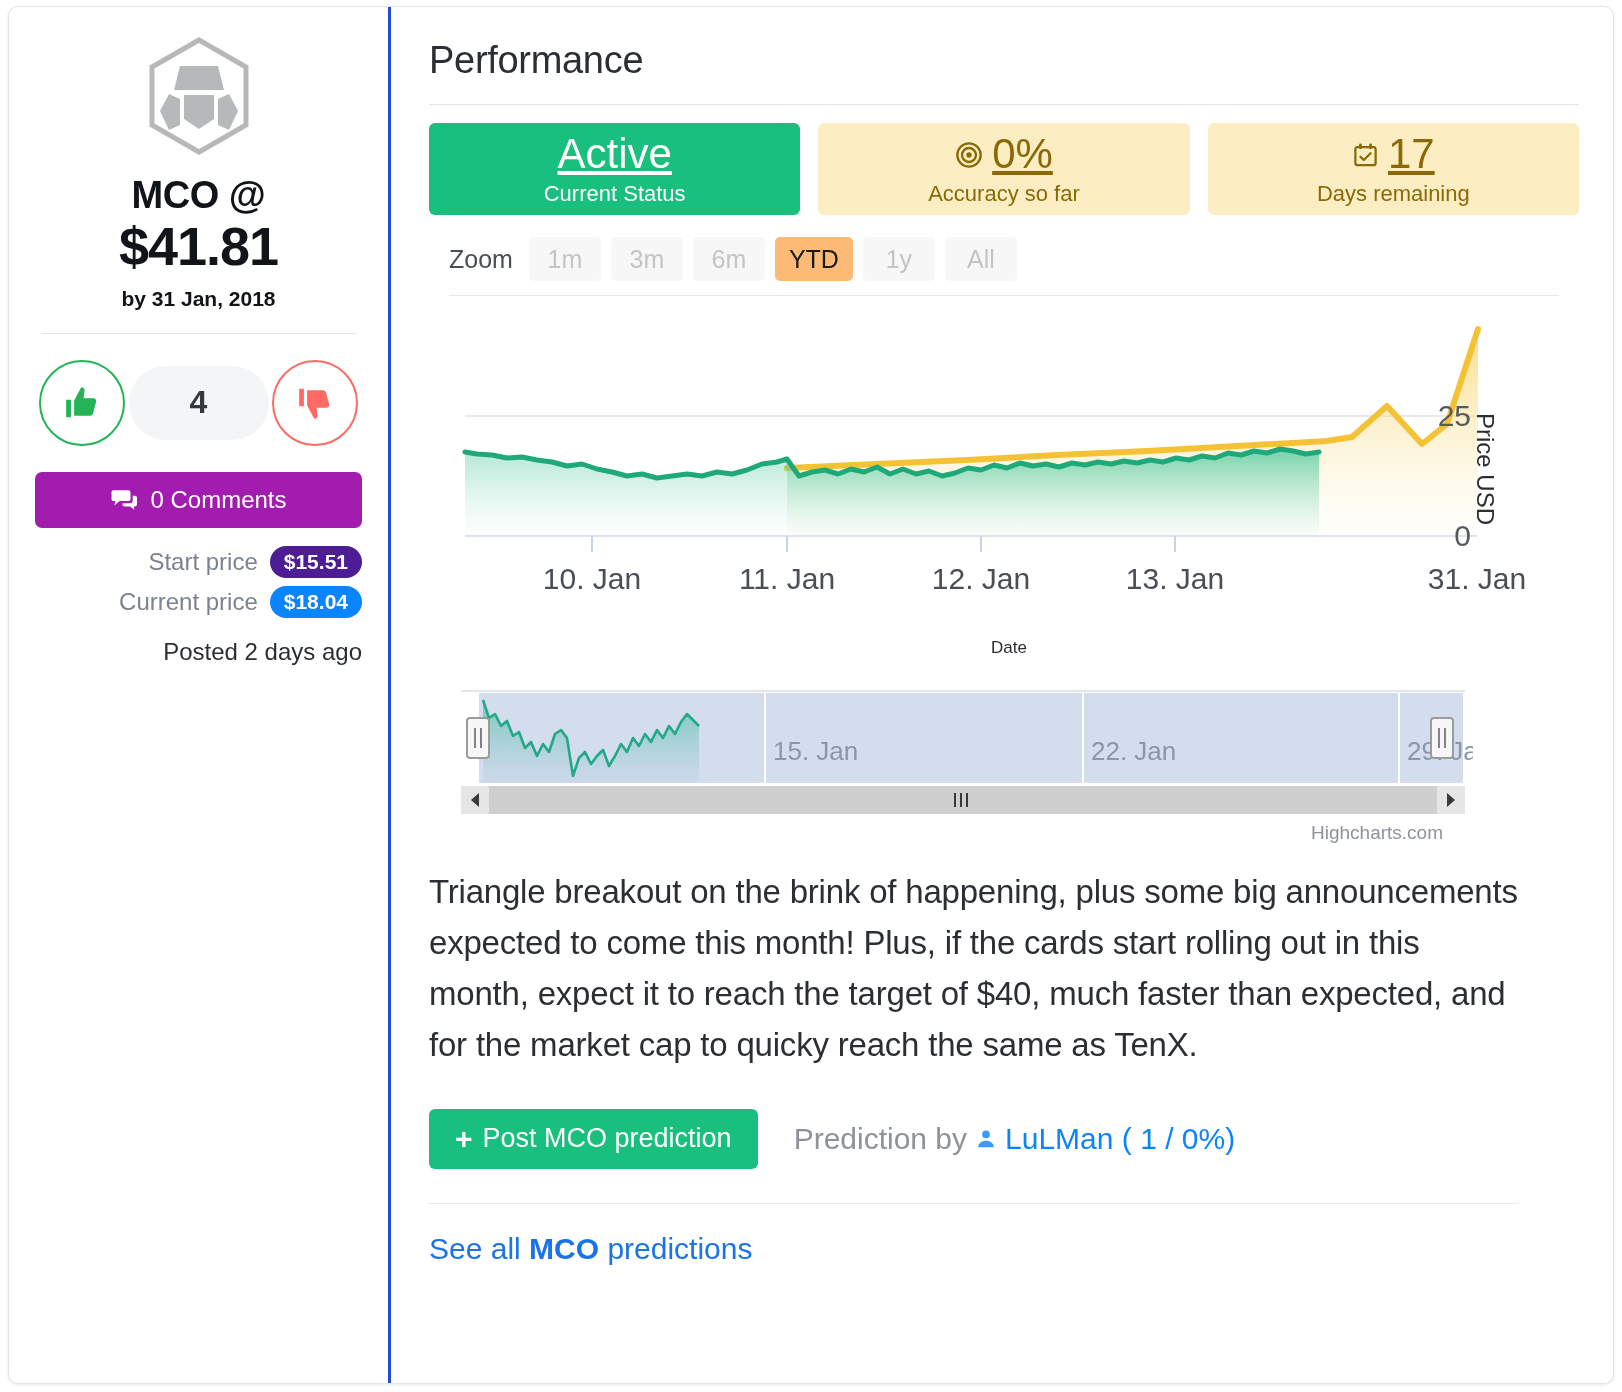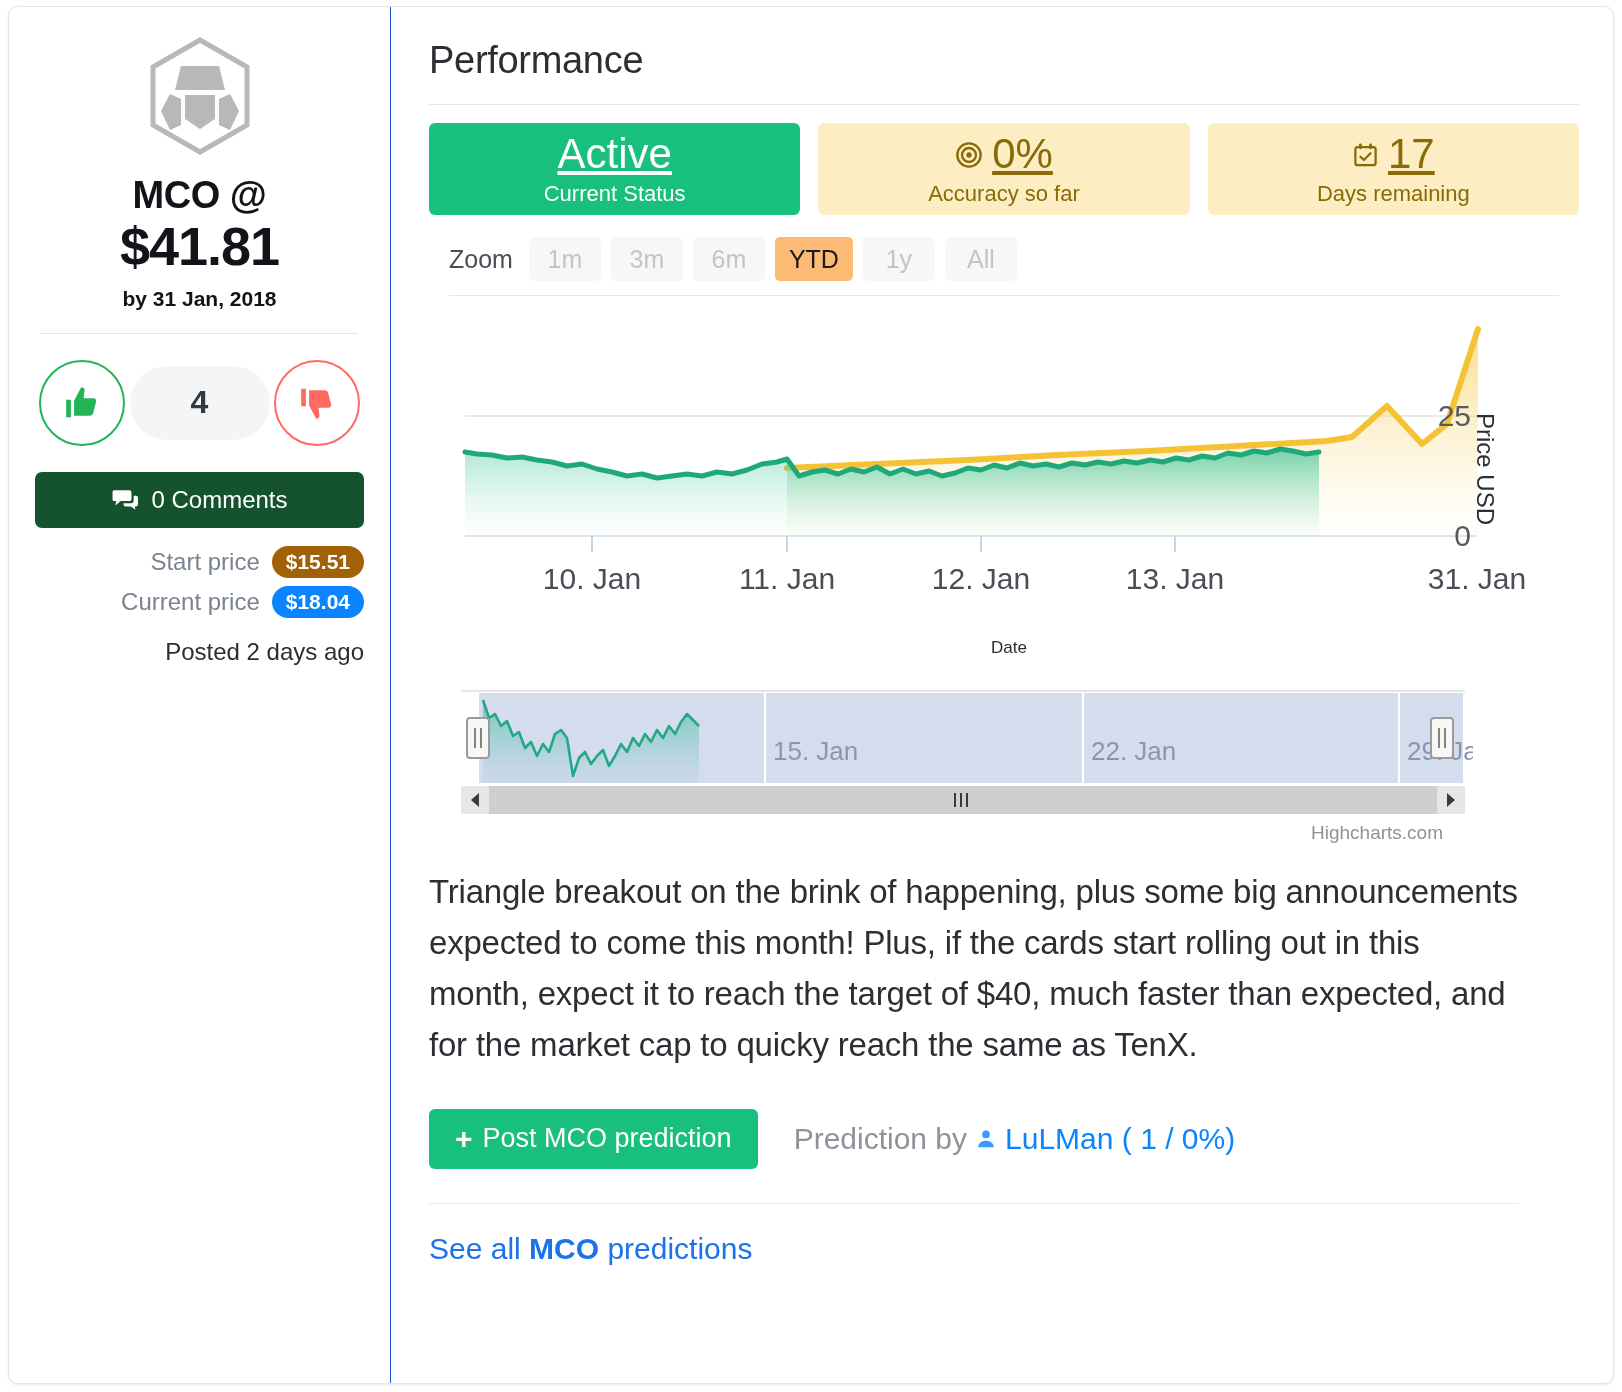--- a/index.html
+++ b/index.html
@@ -20,21 +20,21 @@
     border-radius: 10px;
     box-shadow: 0 1px 3px rgba(0,0,0,.10);
     display: flex;
     overflow: hidden;
   }
 
   
   .sidebar {
     width: 382px;
     flex: 0 0 382px;
-    border-right: 1px solid #1d4ed8;
+    border-right: 3px solid #1d4ed8;
     padding: 22px 26px 0 26px;
     position: relative;
   }
   .coin-logo { display:flex; justify-content:center; margin-top: 8px; }
   .coin-logo svg { display:block; }
   .coin-title {
     text-align:center;
     font-size: 38px;
     font-weight: 700;
     letter-spacing: -0.5px;
@@ -74,21 +74,21 @@
   .vote-count {
     width: 140px; height: 74px; border-radius: 37px;
     background:#f3f5f7;
     display:flex; align-items:center; justify-content:center;
     font-size: 32px; font-weight: 700; color:#32383e;
   }
 
   .comments-btn {
     margin-top: 26px;
     height: 56px;
-    background:#14532d;
+    background:#a21caf;
     border-radius: 7px;
     color:#fff;
     display:flex; align-items:center; justify-content:center;
     gap: 12px;
     font-size: 24px;
     cursor:pointer;
   }
 
   .price-line {
     display:flex; align-items:center; justify-content:flex-end;
@@ -100,21 +100,21 @@
   .price-line.second { margin-top: 8px; }
   .pill {
     display:inline-block;
     border-radius: 18px;
     color:#fff;
     font-size: 21px;
     font-weight: 700;
     padding: 4px 14px 5px 14px;
     line-height: 1.1;
   }
-  .pill-grey { background:#a16207; }
+  .pill-grey { background:#4c1d95; }
   .pill-blue { background:#0a84ff; }
 
   .posted {
     margin-top: 20px;
     text-align:right;
     font-size: 24px;
     color:#2b2f33;
   }
 
   

